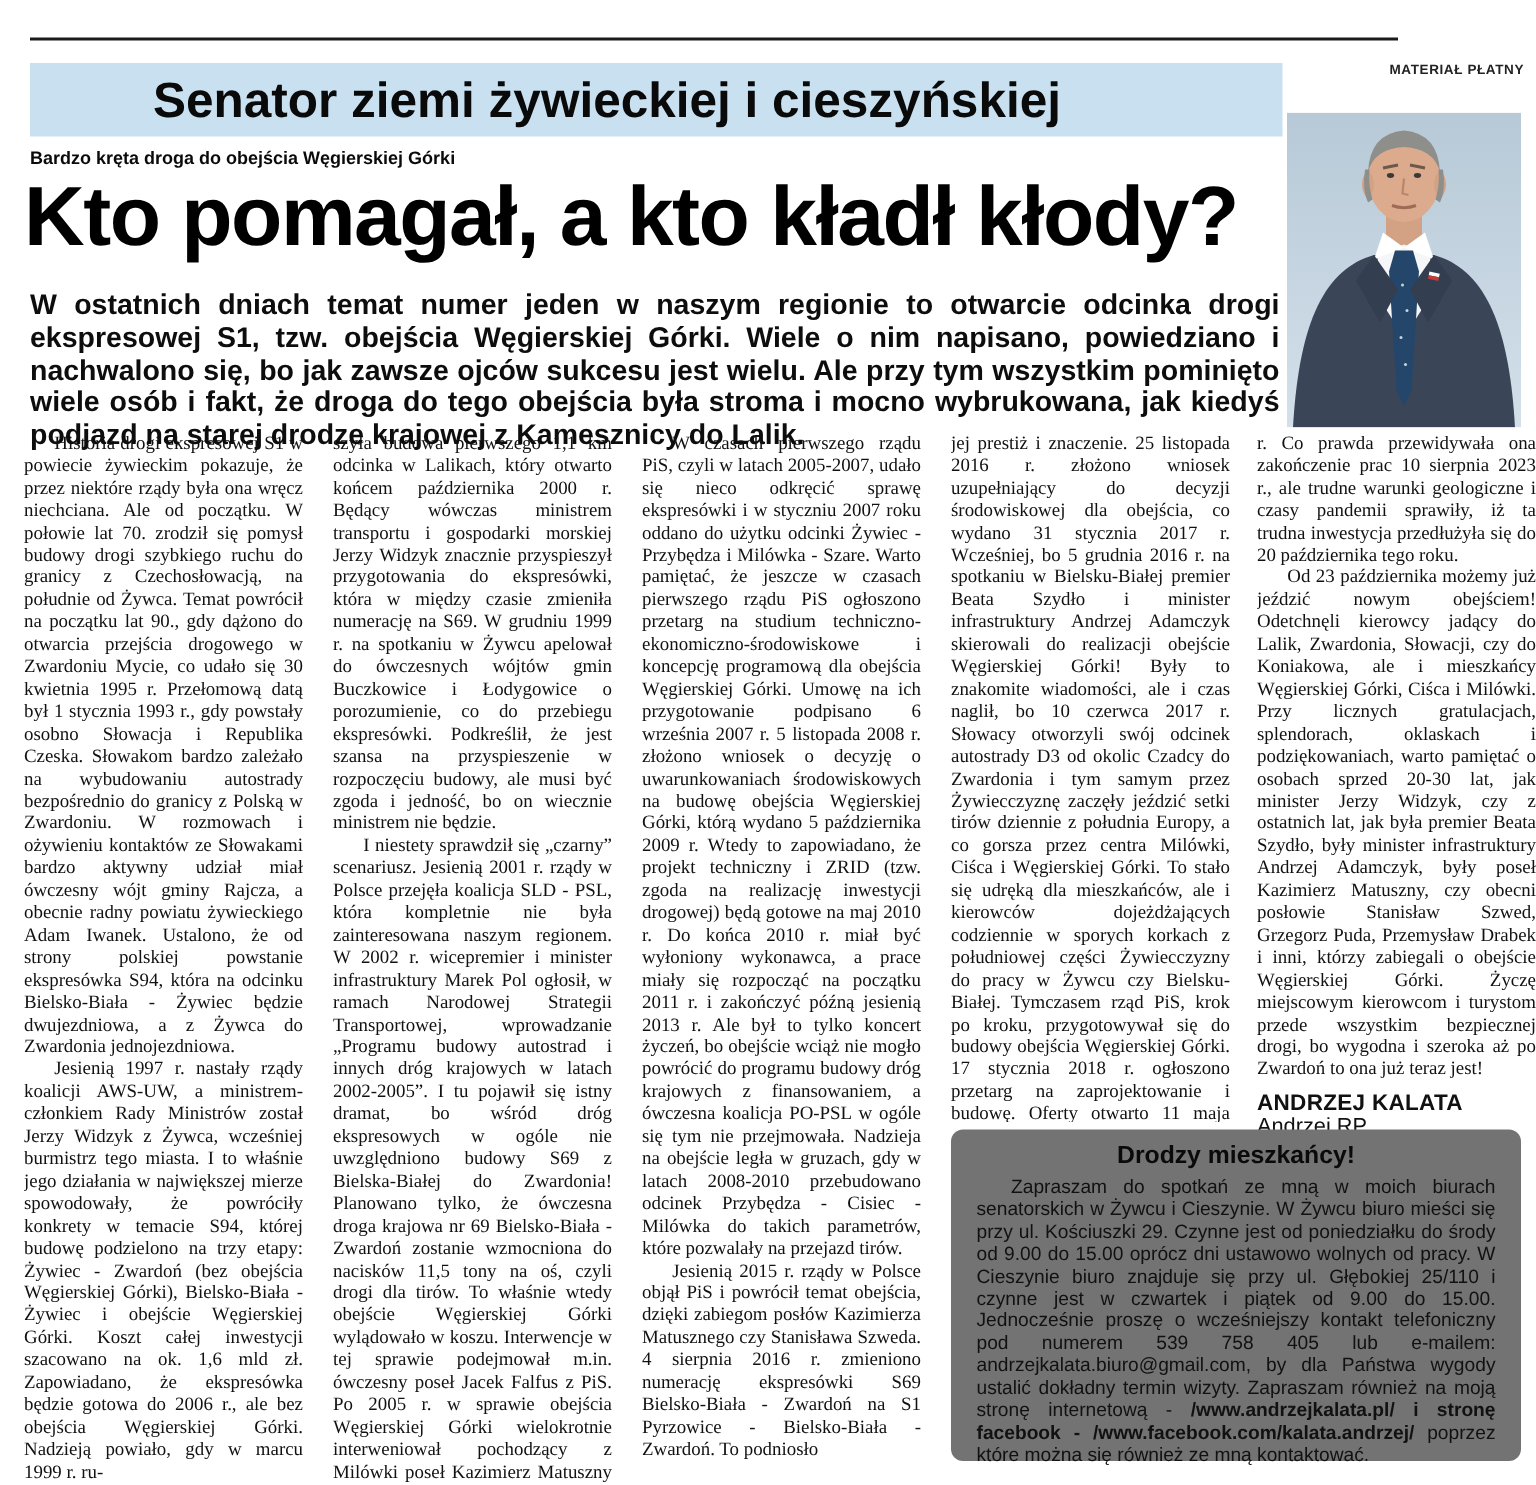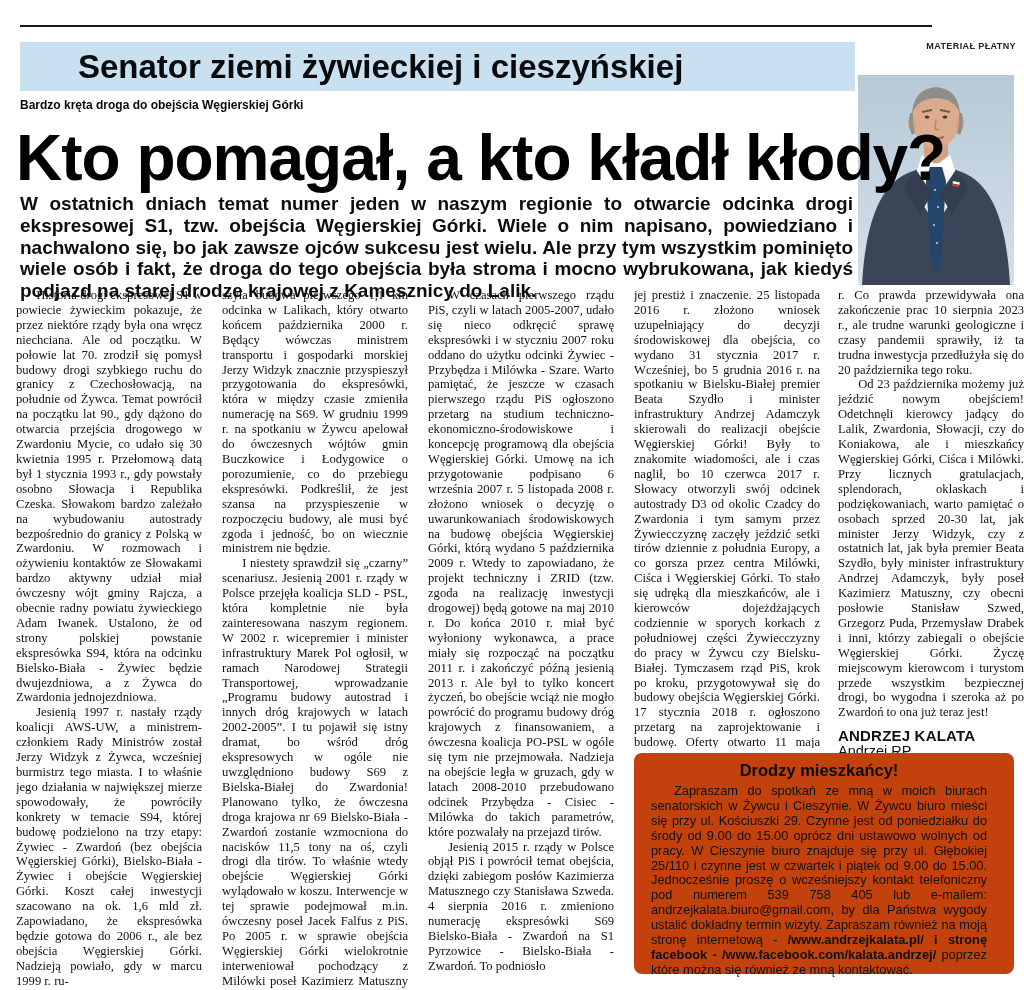--- a/index.html
+++ b/index.html
@@ -10,31 +10,31 @@
   .abs{position:absolute;}
   .top-rule{left:20px;top:25px;width:912px;height:2px;background:#1a1a1a;}
   .payment-label{
     right:8px;top:17px;font-family:"Liberation Sans",sans-serif;
     font-size:9px;font-weight:bold;letter-spacing:.4px;color:#222;margin-top:24px;
   }
   .banner{
     left:20px;top:42px;width:835px;height:49px;background:#c9e0f1;
   }
   .banner-title{
-    display:block;padding-left:58px;line-height:49px;
+    display:block;padding-left:82px;line-height:49px;
     font-family:"Liberation Sans",sans-serif;font-weight:bold;font-size:33px;
     color:#0a0a0a;white-space:nowrap;
   }
   .kicker{
     left:20px;top:98px;font-family:"Liberation Sans",sans-serif;
     font-weight:bold;font-size:12px;color:#0a0a0a;white-space:nowrap;
   }
   .headline{
-    left:16px;top:121px;margin:0;font-family:"Liberation Sans",sans-serif;
-    font-weight:bold;font-size:64px;letter-spacing:-1px;color:#000;white-space:nowrap;
+    left:16px;top:111px;margin:0;font-family:"Liberation Sans",sans-serif;
+    font-weight:bold;font-size:56px;letter-spacing:-1px;color:#000;white-space:nowrap;
   }
   .lead{
     left:20px;top:193px;width:833px;margin:0;
     font-family:"Liberation Sans",sans-serif;font-weight:bold;font-size:19px;
     line-height:21.8px;text-align:justify;color:#0d0d0d;
   }
   .photo{
     left:858px;top:75px;width:156px;height:210px;overflow:hidden;
   }
   .col{
@@ -47,22 +47,22 @@
   .col2{left:222px;height:700px;}
   .col3{left:428px;height:700px;}
   .col4{left:634px;height:460px;}
   .col5{left:838px;height:700px;}
   .signature{
     margin-top:9px;text-align:left;font-family:"Liberation Sans",sans-serif;
   }
   .signature .sig-name{font-weight:bold;font-size:15px;letter-spacing:.2px;}
   .signature .sig-title{font-size:14.5px;}
   .info-box{
-    left:634px;top:753px;width:380px;height:221px;background:#c2410c;
-    border-radius:8px;box-sizing:border-box;padding:8px 23px 8px 13px;
+    left:634px;top:753px;width:380px;height:221px;background:#737373;
+    border-radius:8px;box-sizing:border-box;padding:8px 13px 8px 13px;
     font-family:"Liberation Sans",sans-serif;z-index:5;
   }
   .info-box-title{
     text-align:center;font-weight:bold;font-size:16.5px;margin:0 0 3px 0;color:#0a0a0a;
   }
   .info-box-body{
     margin:4px;font-size:12.8px;line-height:14.9px;text-align:justify;
     text-indent:1.8em;color:#111;
   }
   .info-box-body .bold{font-weight:bold;}

